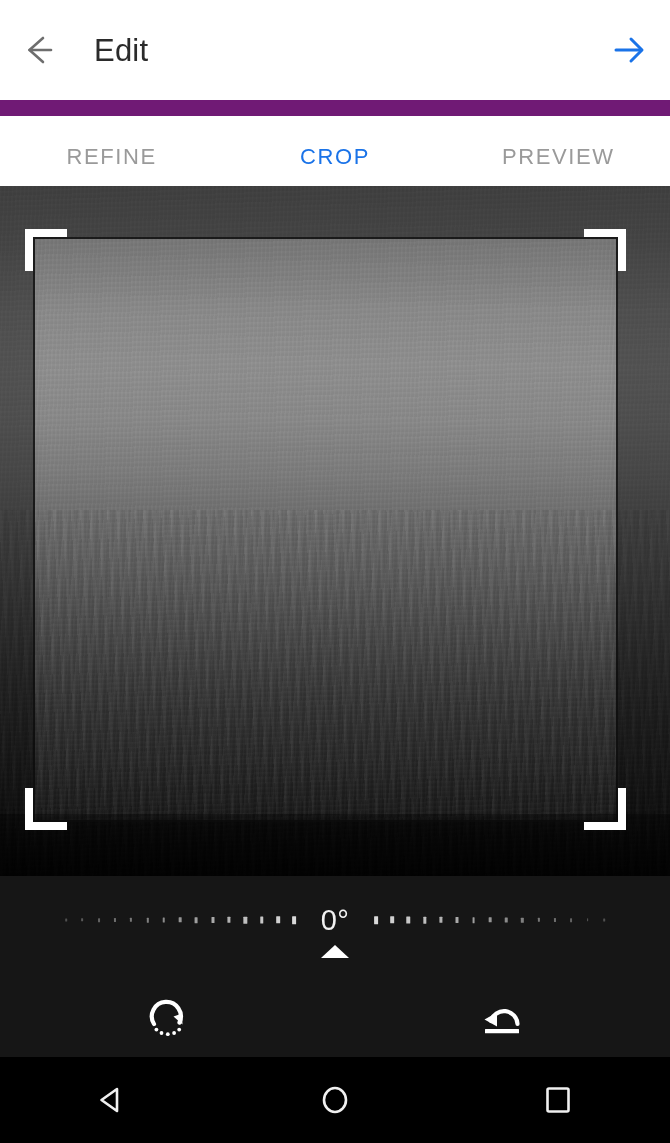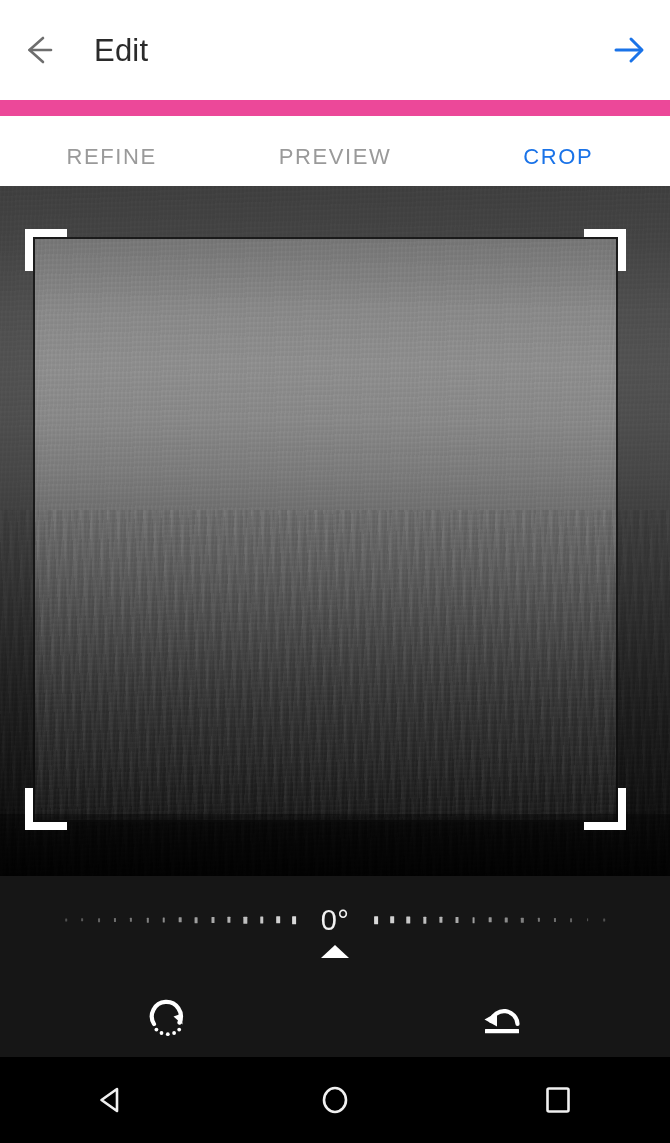--- a/index.html
+++ b/index.html
@@ -11,21 +11,21 @@
   body {
     font-family: "Liberation Sans", "DejaVu Sans", sans-serif;
     -webkit-font-smoothing: antialiased;
   }
 
   #app {
     position: relative;
     width: 670px;
     height: 1143px;
     overflow: hidden;
-    background: #ec4899;
+    background: #701a75;
   }
 
   
   .appbar {
     position: absolute;
     left: 0; top: 0;
     width: 670px;
     height: 100px;
     background: #ffffff;
     display: flex;
@@ -306,27 +306,27 @@
     </div>
   </div>
 
   <div class="tabbar">
 
     <div class="tab">
       <span class="tab-label">REFINE</span>
       <span class="tab-underline"></span>
     </div>
 
+    <div class="tab active">
+      <span class="tab-label">CROP</span>
+      <span class="tab-underline"></span>
+    </div>
+
     <div class="tab">
       <span class="tab-label">PREVIEW</span>
-      <span class="tab-underline"></span>
-    </div>
-
-    <div class="tab active">
-      <span class="tab-label">CROP</span>
       <span class="tab-underline"></span>
     </div>
   </div>
 
   <div class="stage">
 
     <div class="photo">
       <div class="photo-texture"></div>
       <div class="photo-ripples"></div>
       <div class="photo-foreground"></div>

